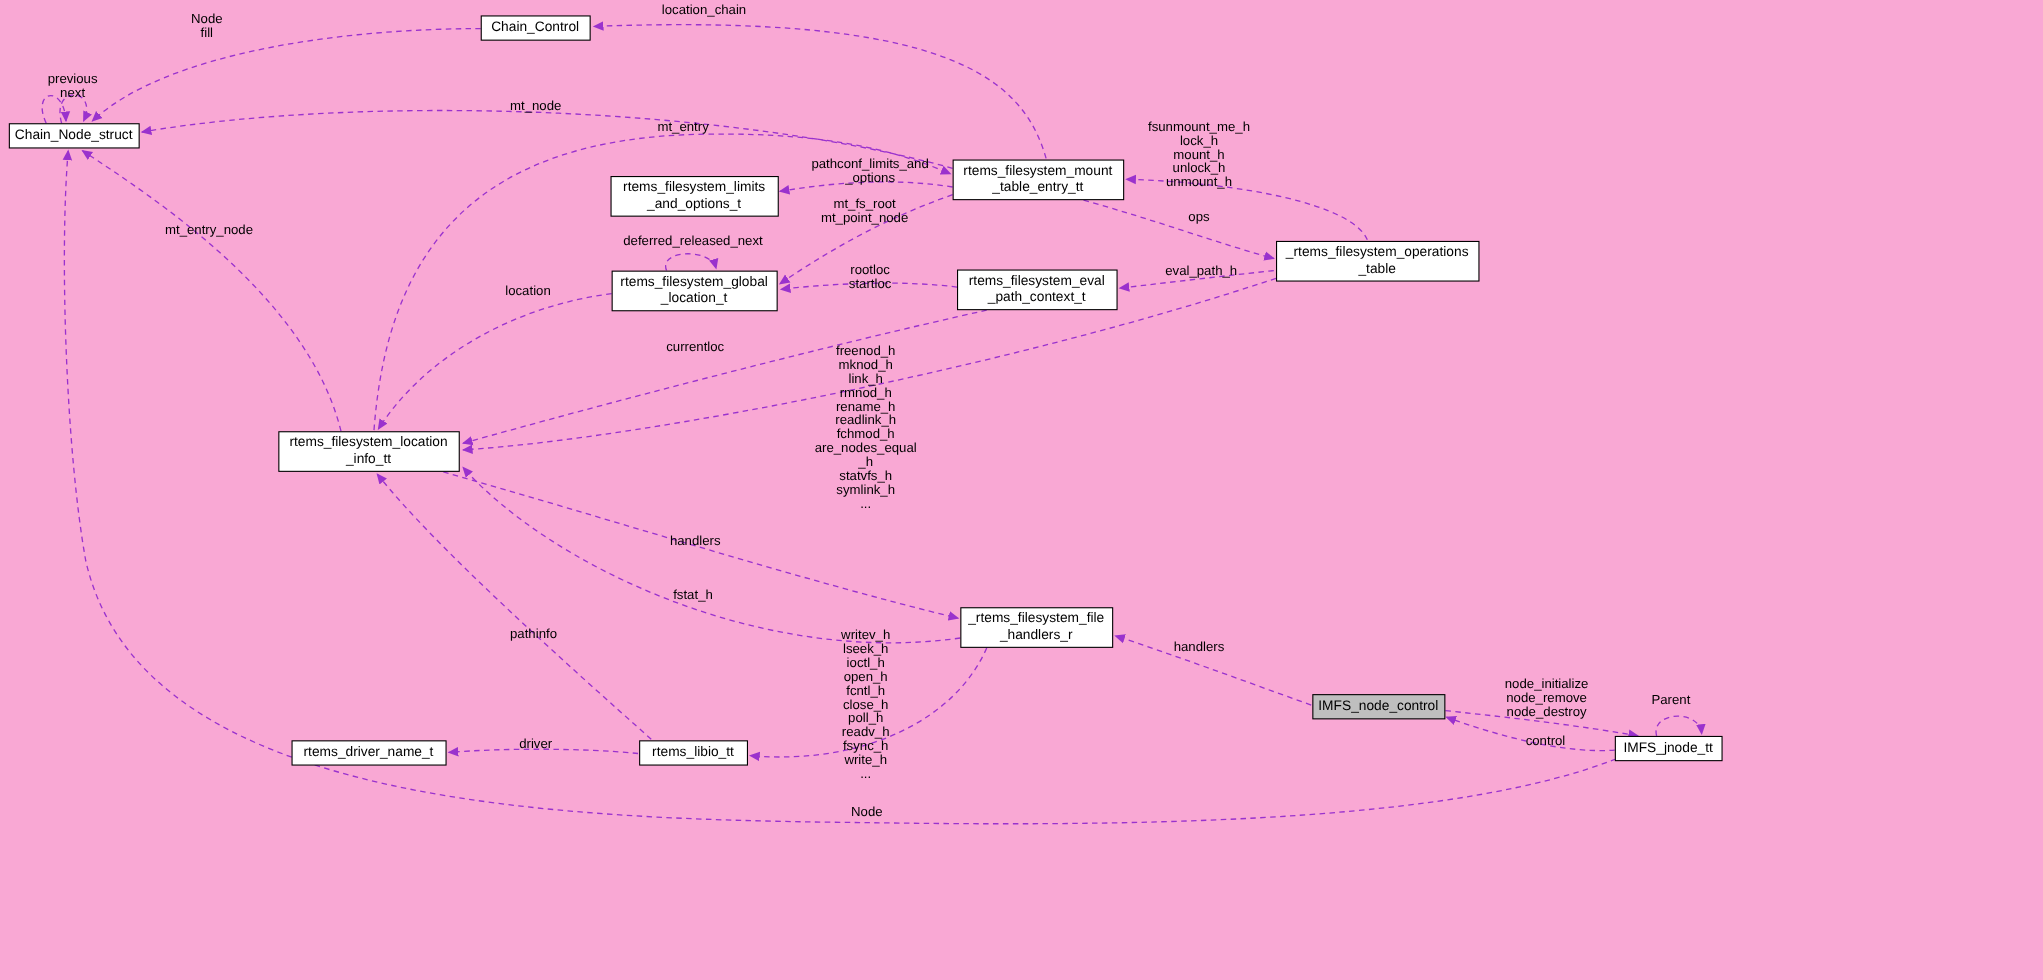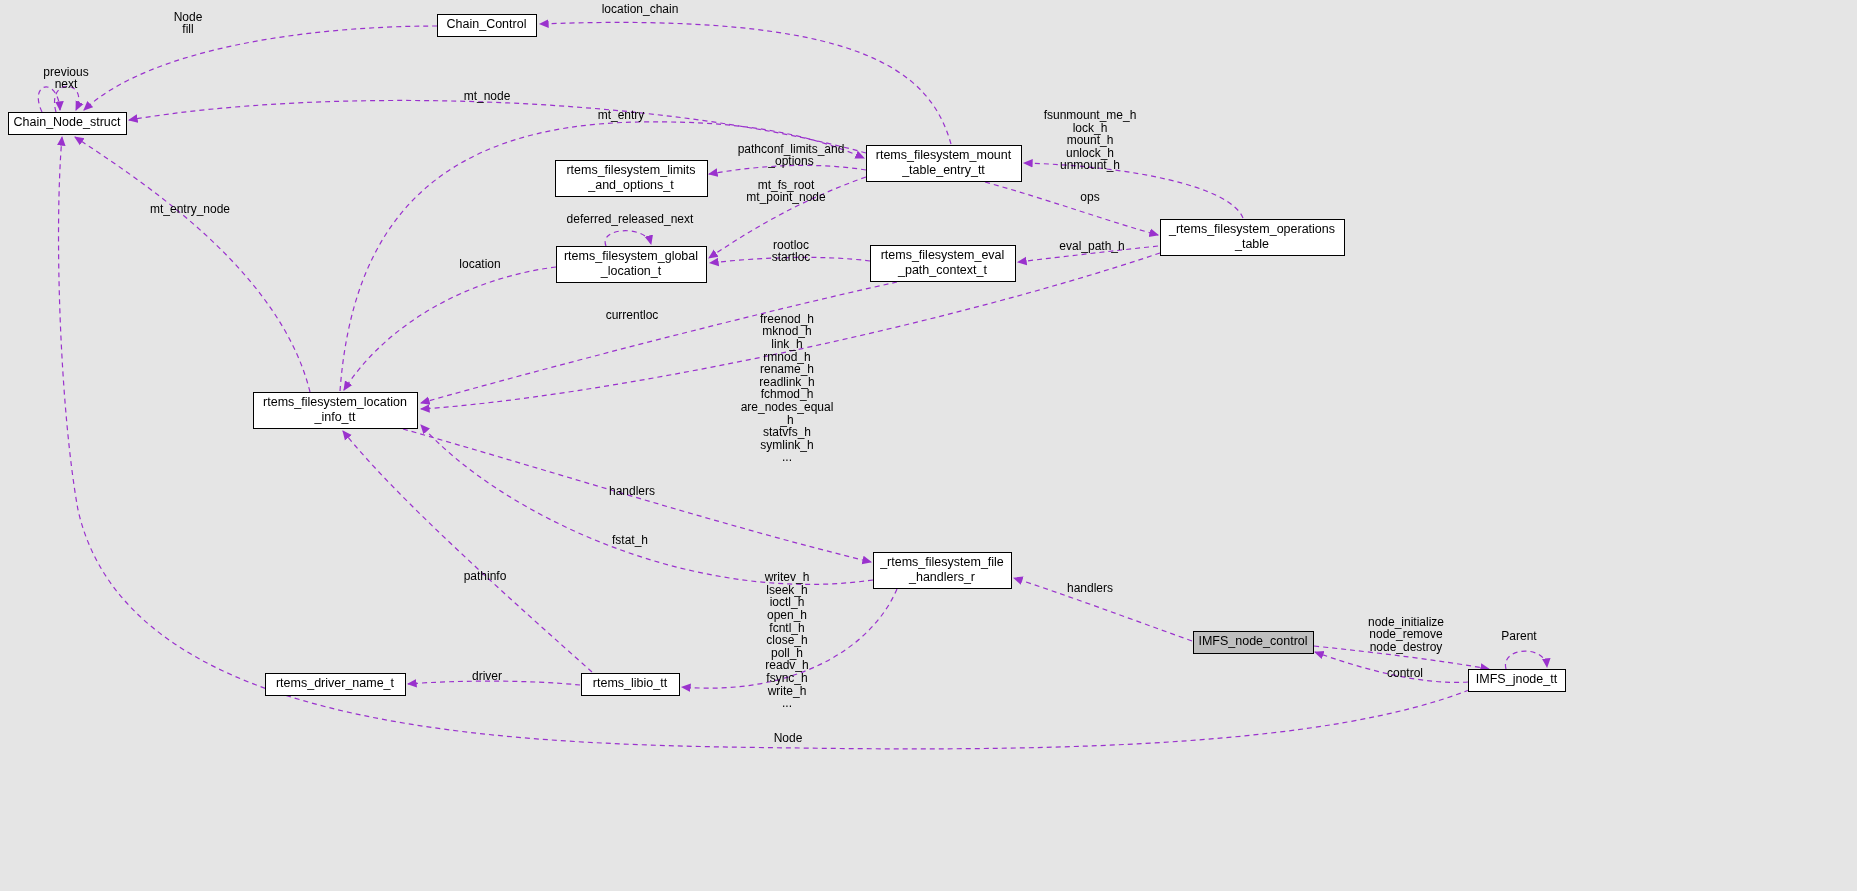--- a/index.html
+++ b/index.html
@@ -1,16 +1,16 @@
 <!DOCTYPE html>
 <html><head>
 <meta charset="utf-8">
 <style>
   html,body{margin:0;padding:0;background:#ffffff;}
-  .stage{width:1857px;height:891px;position:relative;background:#e5e5e5;overflow:hidden;}
+  .stage{width:1857px;height:891px;position:relative;background:#f9a8d4;overflow:hidden;}
   svg{display:block;}
   text{font-family:"Liberation Sans", sans-serif;fill:#000000;}
   .edge-label{font-size:12px;}
   .node-label{font-size:12.5px;}
   path.edge{fill:none;stroke-width:1.2;stroke-dasharray:5,4;}
   rect.node-box{stroke-width:1;}
 </style>
 </head>
 <body>
 

